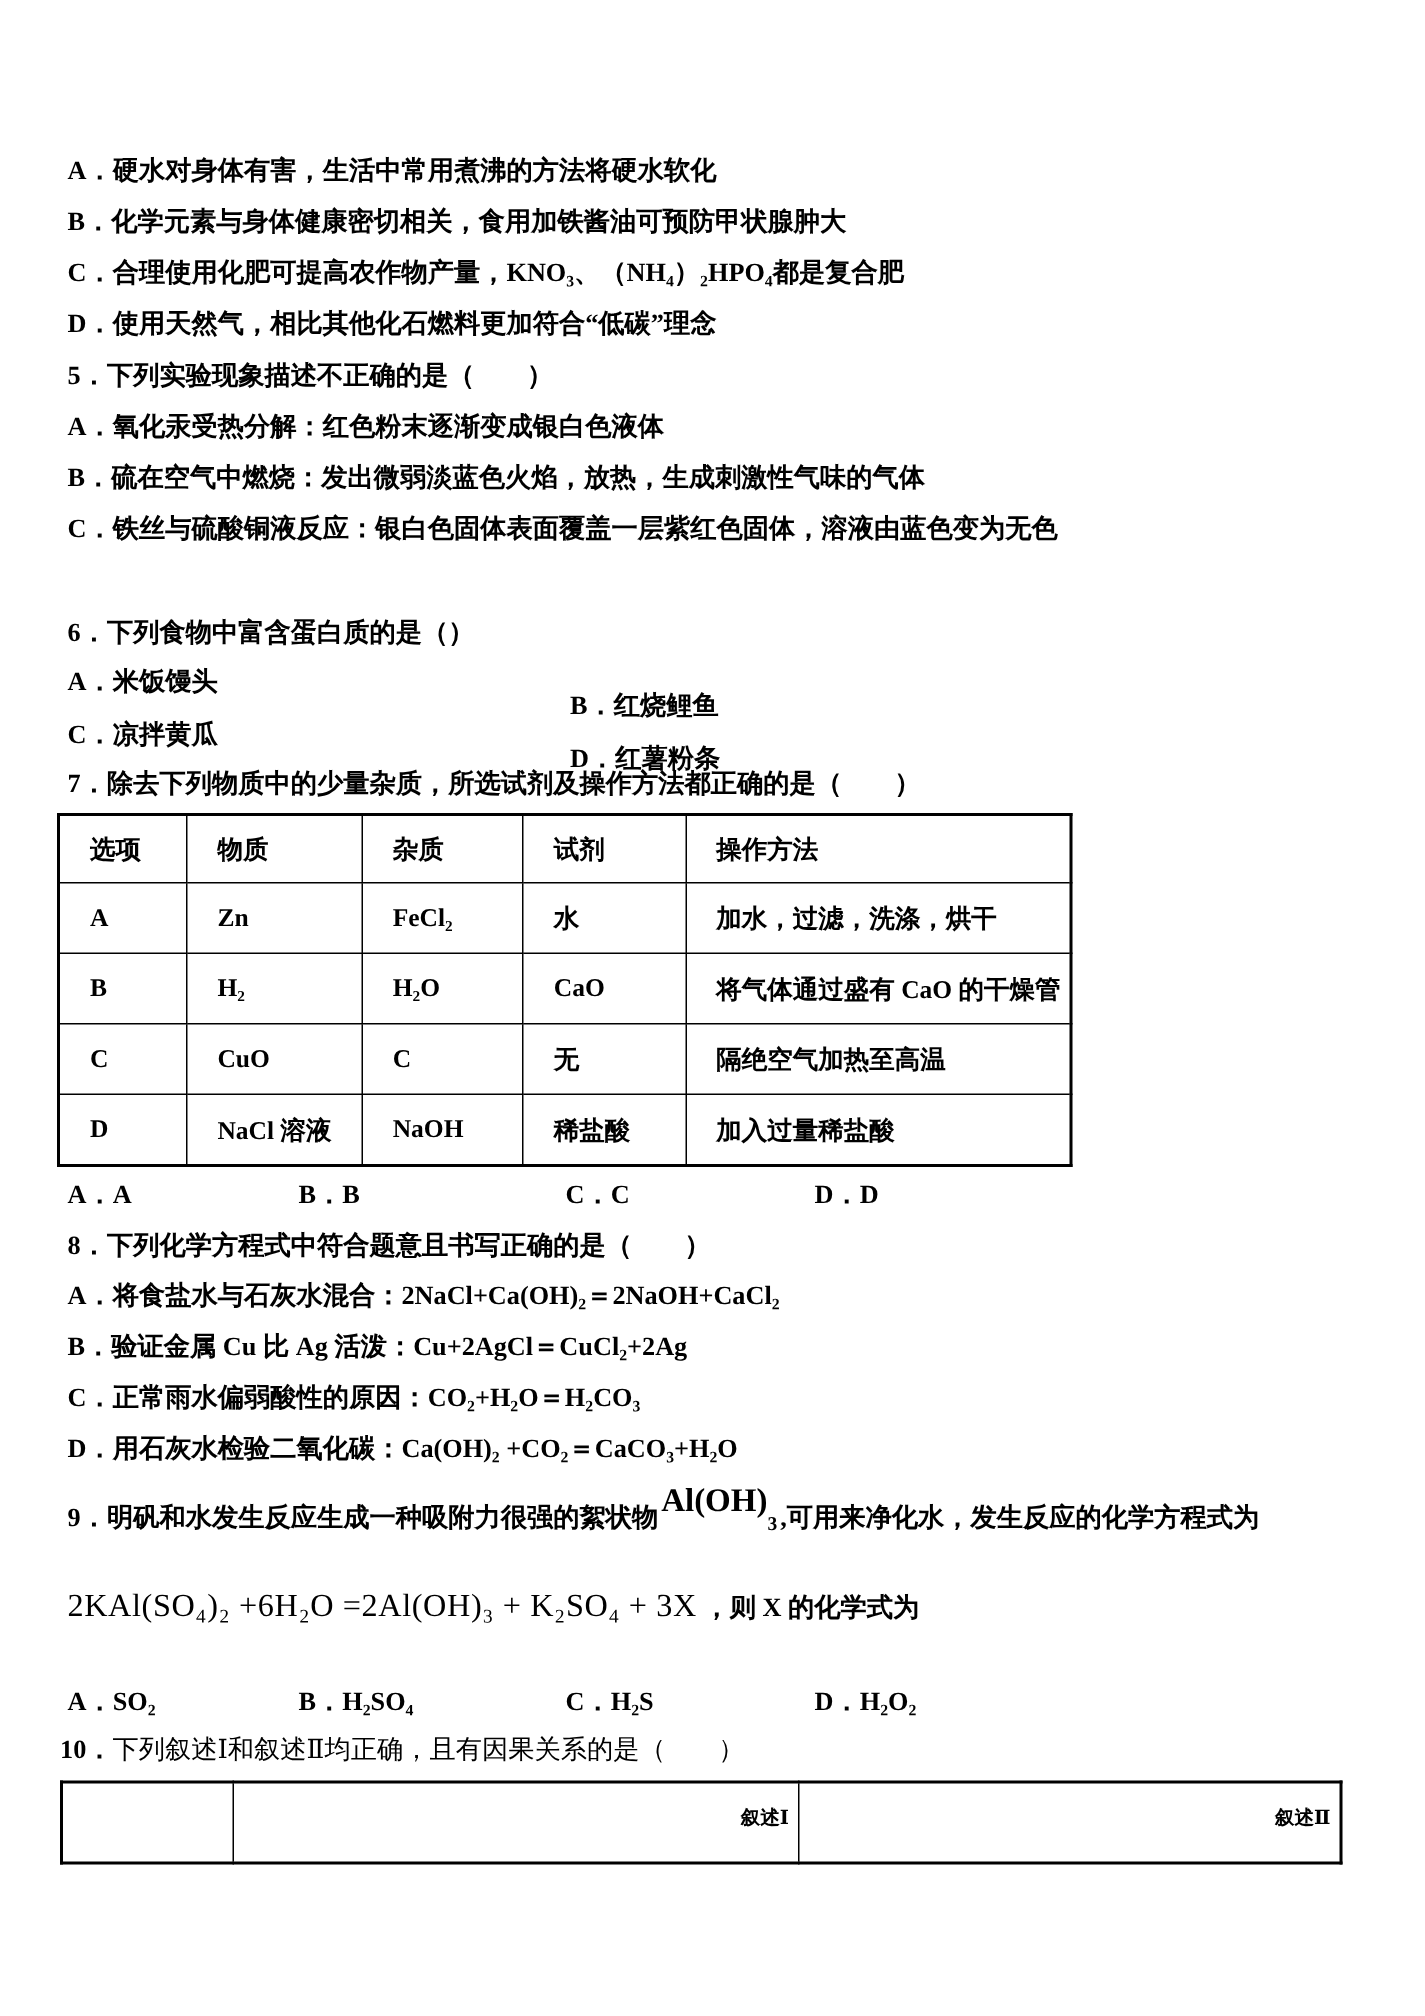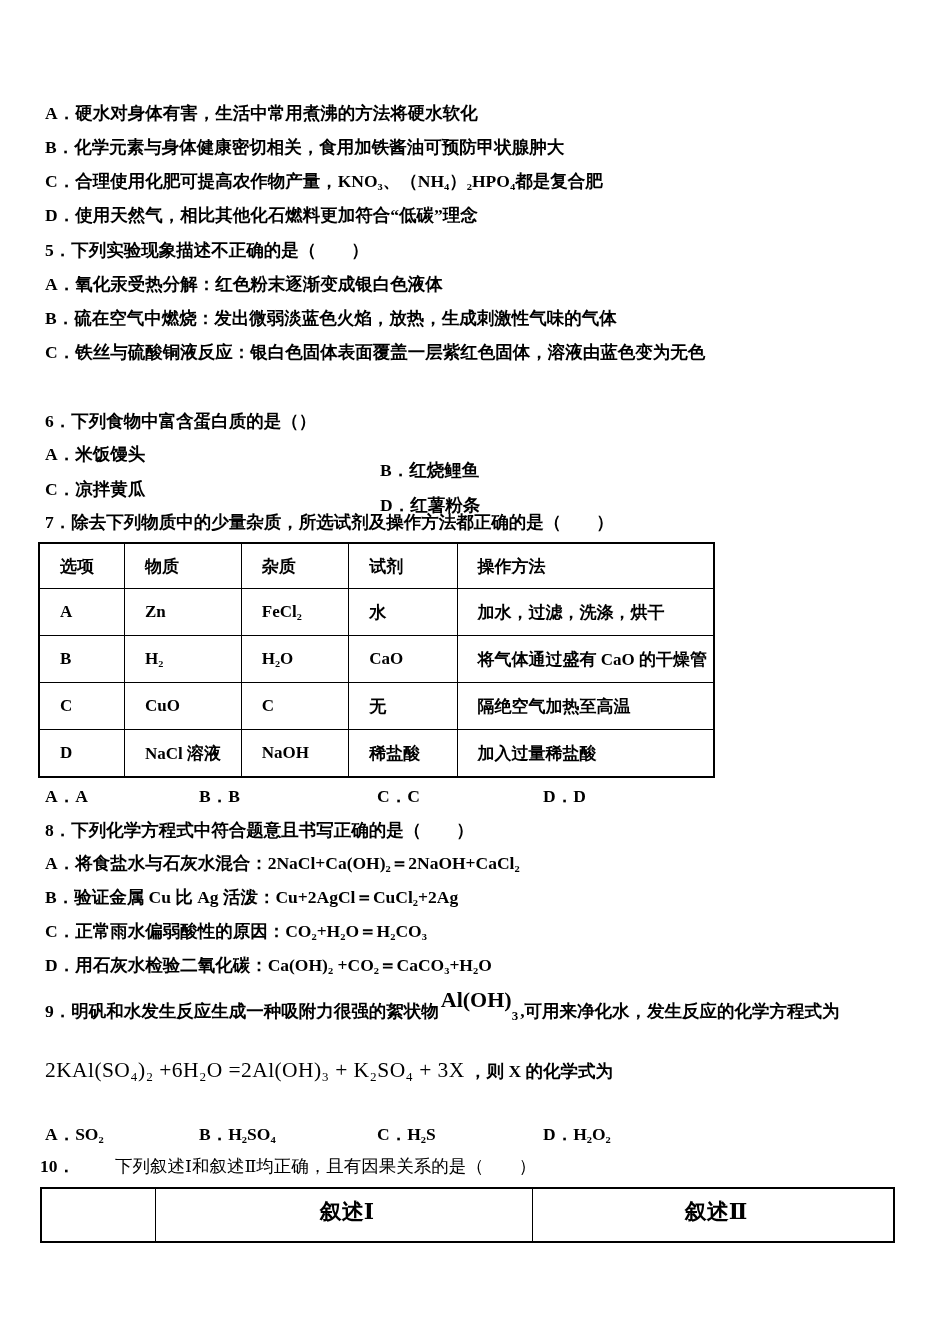--- a/index.html
+++ b/index.html
@@ -13,21 +13,21 @@
     border-radius:20px;
   }
   .line{
     position:absolute;
     left:45px;
     font-size:17.5px;
     line-height:24px;
     white-space:nowrap;
     font-weight:bold;
   }
-  .plain{font-weight:normal;margin-left:40px;}
+  .plain{font-weight:normal;}
   .tab1{position:absolute;left:154px;top:0;}
   .tab2{position:absolute;left:332px;top:0;}
   .tab3{position:absolute;left:498px;top:0;}
   .tab6b{position:absolute;left:335px;top:16px;}
 
   
   table{border-collapse:collapse;}
   .t7{
     position:absolute;left:38px;top:542px;
     width:677px;
@@ -72,24 +72,24 @@
 
   
   .t10{
     position:absolute;left:40px;top:1187px;
     width:855px;
     border:2px solid #000;
   }
   .t10 td{
     border:1.5px solid #000;
     height:46px;
-    font-size:22px;
+    font-size:13px;
     font-weight:bold;
     vertical-align:middle;
-    text-align:center;
+    text-align:right;
     padding:0 6px 6px 12px;
     white-space:nowrap;
   }
   .t10 .c0{width:95px;}
   .t10 .c1{width:358px;}
 </style>
 </head>
 <body>
 
 <div class="page">

